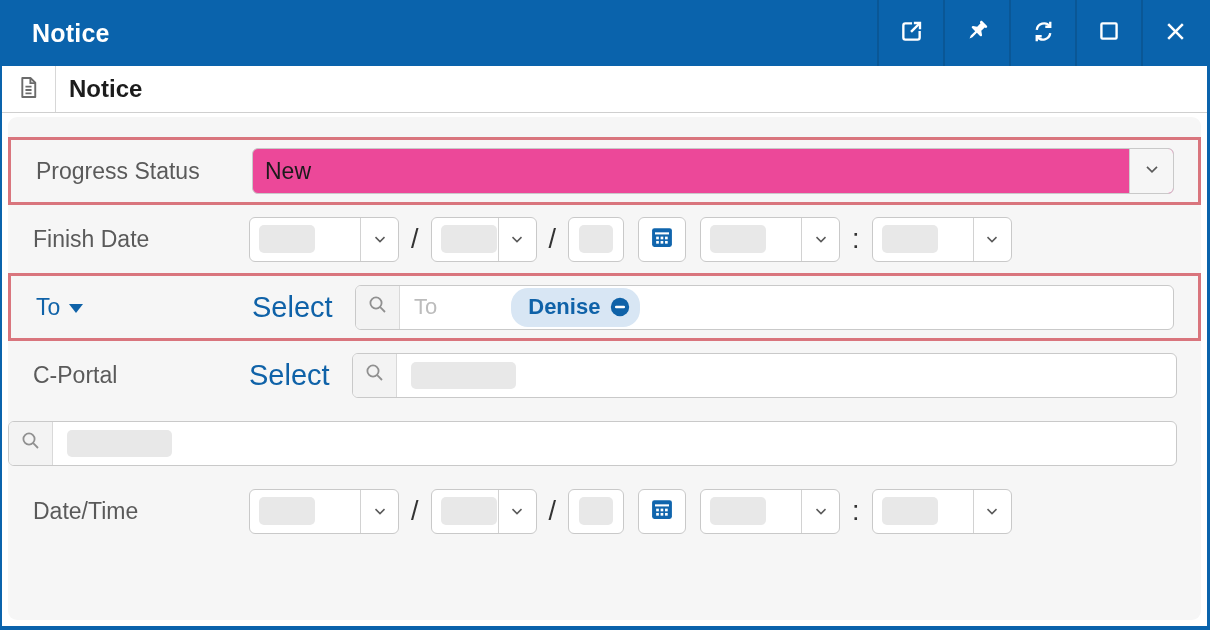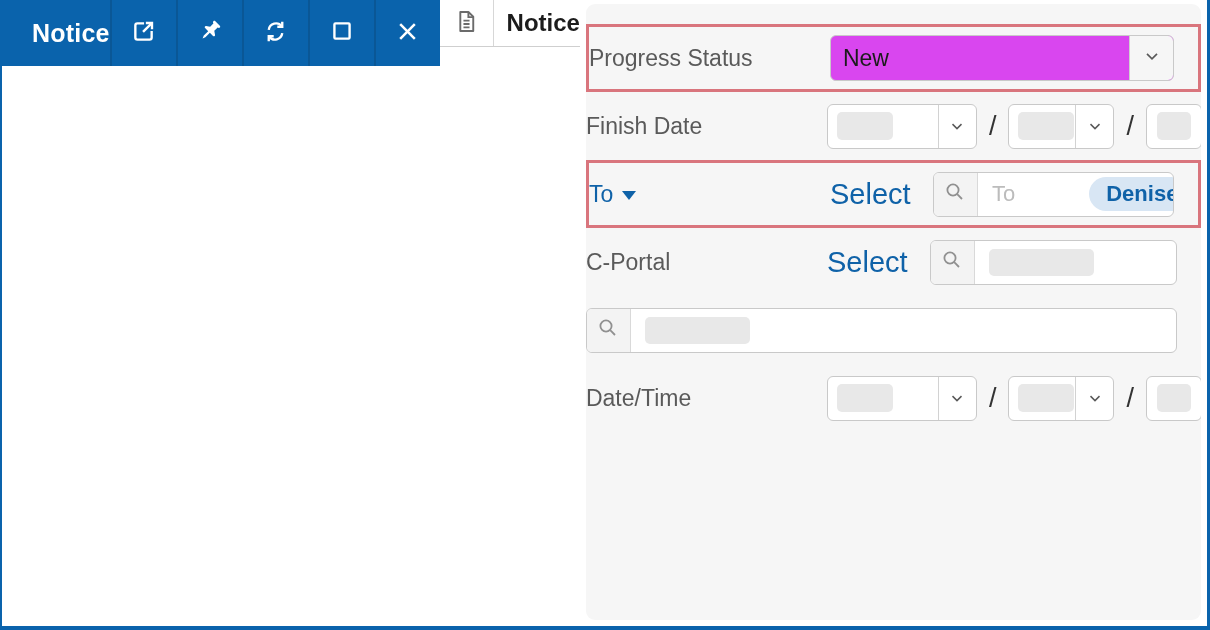--- a/index.html
+++ b/index.html
@@ -1,60 +1,60 @@
 <!DOCTYPE html>
 <html><head>
 <meta charset="utf-8">
 <style>
   * { margin:0; padding:0; box-sizing:border-box; }
   html,body { width:1210px; height:630px; font-family:"Liberation Sans", sans-serif; background:#fff; }
 
-  .window { width:1210px; height:630px; display:flex; flex-direction:row;
+  .window { width:1210px; height:630px; display:flex; flex-direction:column;
     border-left:2px solid #0a63ac; border-right:3px solid #0a63ac; border-bottom:4px solid #0a63ac; background:#fff; }
 
   
   .titlebar { height:66px; background:#0a63ac; display:flex; align-items:stretch; flex-shrink:0; }
   .titlebar-title { flex:1; display:flex; align-items:center; padding-left:30px;
     color:#fff; font-size:25px; font-weight:700; letter-spacing:.2px; }
   .tb-btn { width:66px; display:flex; align-items:center; justify-content:center;
     border-left:2px solid #0a5796; cursor:pointer; }
 
   
   .header { height:47px; background:#fff; border-bottom:1px solid #cfcfcf; display:flex; align-items:stretch; flex-shrink:0; }
   .header-icon-box { width:54px; display:flex; align-items:center; justify-content:center; border-right:1px solid #d7d7d7; }
   .header-title { display:flex; align-items:center; padding-left:13px; font-size:24px; font-weight:700; color:#1c1c1c; }
 
   
   .panel { flex:1; margin:4px 6px 6px 6px; background:#f6f6f6; border-radius:9px; padding-top:20px; overflow:hidden; }
   .row { height:68px; display:flex; align-items:center; padding-right:24px; }
   .row.highlight { border:3px solid #d9757d; }
-  .row-label { width:241px; flex-shrink:0; font-size:23px; color:#5a5a5a; display:flex; align-items:center; }
+  .row-label { width:241px; padding-left:25px; flex-shrink:0; font-size:23px; color:#5a5a5a; display:flex; align-items:center; }
   .row-label.blue { color:#0f62a8; }
   .caret { display:inline-block; margin-left:9px; margin-top:3px;
     border-left:7px solid transparent; border-right:7px solid transparent; border-top:9px solid #0f62a8; }
   .link-zone { width:103px; flex-shrink:0; font-size:29px; color:#0f62a8; cursor:pointer; }
 
   
-  .pselect { flex:1; height:46px; background:#d946ef; border:1.5px solid #c9c9c9; border-radius:6px;
+  .pselect { flex:1; height:46px; background:#ec4899; border:1.5px solid #c9c9c9; border-radius:6px;
     display:flex; align-items:stretch; overflow:hidden; cursor:pointer; }
   .pselect-value { flex:1; display:flex; align-items:center; padding-left:12px; font-size:23px; color:#1b1b1b; }
   .pselect-btn { width:44px; border-left:1.5px solid #cfcfcf; background:#f6f6f6; display:flex; align-items:center; justify-content:center; }
 
   
   .search { flex:1; height:45px; background:#fff; border:1.5px solid #c9c9c9; border-radius:6px;
     display:flex; align-items:stretch; overflow:hidden; }
   .search-icon-box { width:44px; background:#f3f3f3; border-right:1.5px solid #d9d9d9;
     display:flex; align-items:center; justify-content:center; flex-shrink:0; cursor:pointer; }
   .search-body { flex:1; display:flex; align-items:center; padding-left:14px; }
   .placeholder { color:#bcbcbc; font-size:22px; }
 
   .skel { width:105px; height:27px; background:#e8e8e8; border-radius:5px; }
 
   
-  .chip { display:flex; align-items:center; margin-left:74px; height:34px; padding:0 9px 0 17px;
+  .chip { display:flex; align-items:center; margin-left:74px; height:39px; padding:0 9px 0 17px;
     background:#d8e6f4; border-radius:17px; }
   .chip-label { color:#0f62a8; font-size:22px; font-weight:700; margin-right:9px; }
 
   
   .dt { flex:1; display:flex; align-items:center; }
   .dt-select { height:45px; background:#fff; border:1.5px solid #c9c9c9; border-radius:6px;
     display:flex; align-items:stretch; overflow:hidden; cursor:pointer; }
   .dt-select .fill { flex:1; display:flex; align-items:center; }
   .dt-skel { width:56px; height:28px; background:#e8e8e8; border-radius:5px; margin-left:9px; }
   .dt-chevron { width:38px; border-left:1.5px solid #d2d2d2; display:flex; align-items:center; justify-content:center; }

